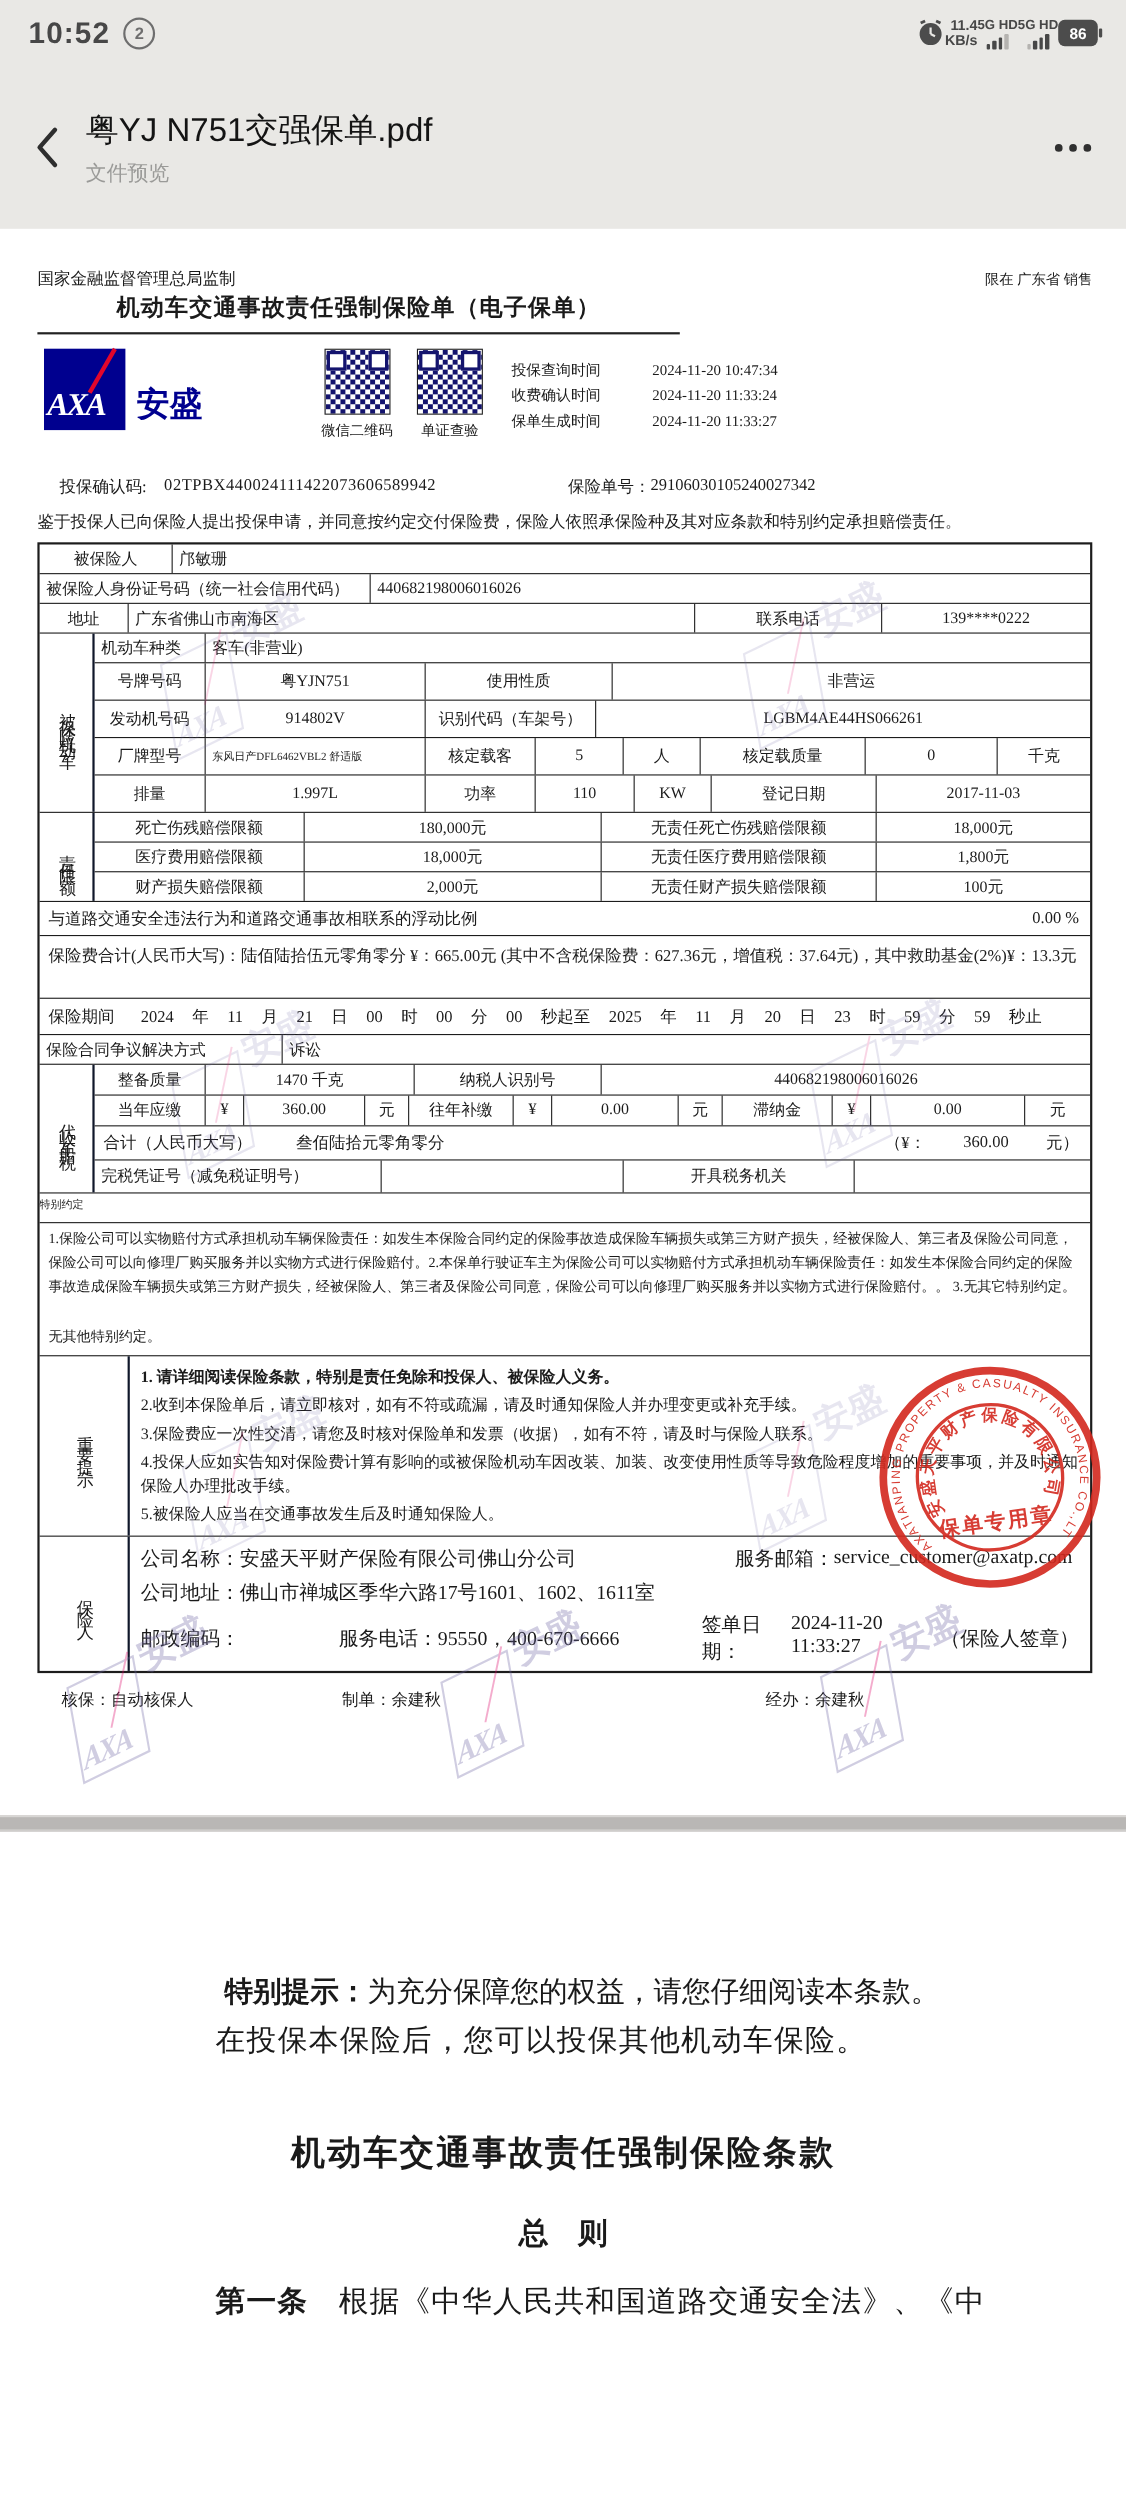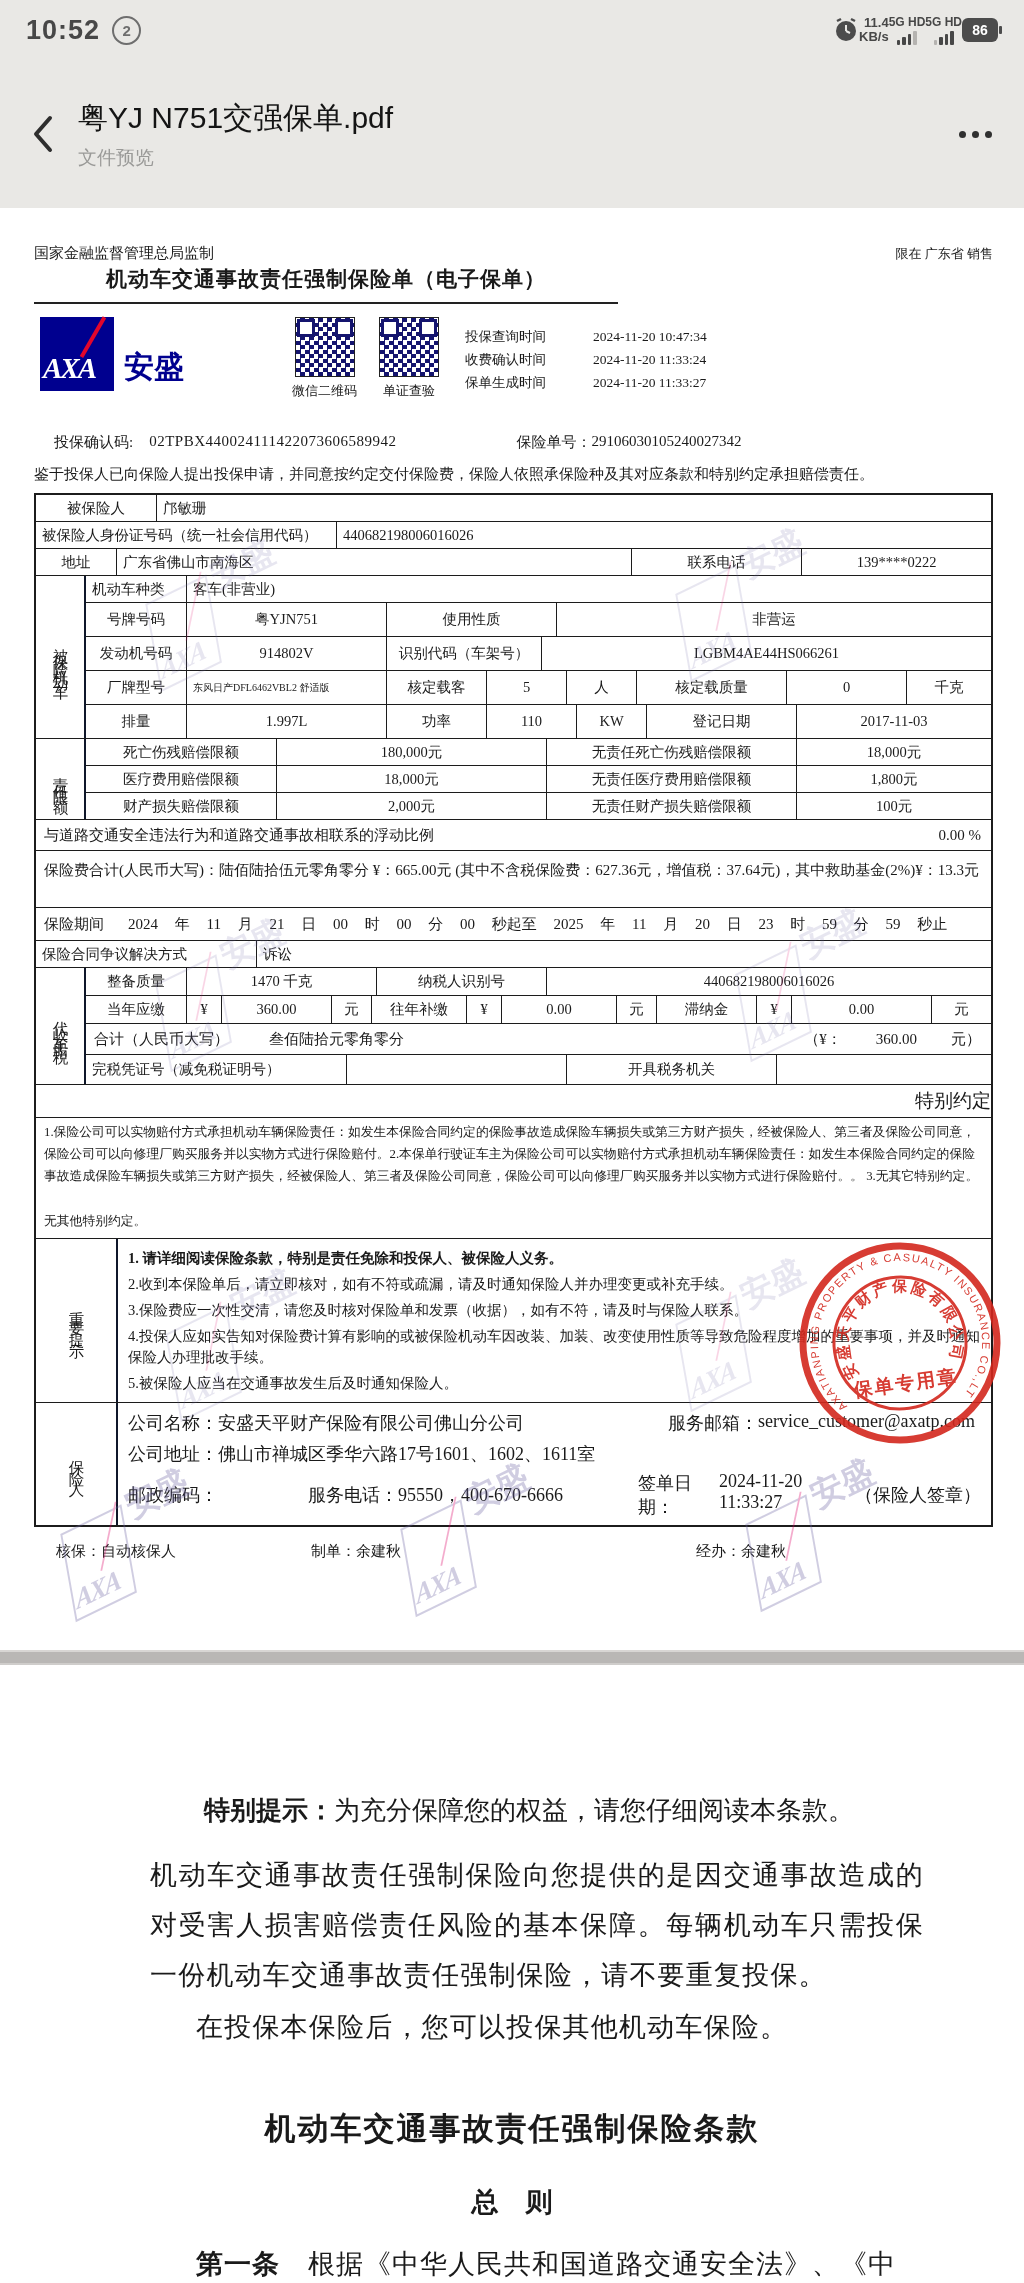--- a/index.html
+++ b/index.html
@@ -86,21 +86,21 @@
   .side.wide{width:80px;}
   .side.sp10 span{letter-spacing:11px;}
   .blk-content{flex:1;border-left:2px solid #0f172a;display:flex;flex-direction:column;min-width:0;}
   .blk-content .row.first{border-top:none;}
   
   .cell-line{display:flex;align-items:center;justify-content:space-between;padding:4px 10px 4px 8px;font-size:15px;min-height:30px;box-sizing:border-box;}
   .premium{display:block;padding:6px 8px;font-size:15px;line-height:1.75;min-height:56px;box-sizing:border-box;}
   .period{display:flex;padding:5px 8px;font-size:15px;min-height:32px;align-items:center;box-sizing:border-box;}
   .period .val{word-spacing:13px;margin-left:24px;}
   
-  .sp-header{text-align:right;font-size:19px;padding:3px 0;}
+  .sp-header{text-align:left;font-size:10px;padding:3px 0;}
   .sp-text{font-size:12.8px;line-height:1.7;padding:4px 8px 0;}
   .sp-footer{font-size:12.8px;padding:26px 8px 8px;}
   
   .notice-items{padding:4px 10px 8px;font-size:14.5px;line-height:1.45;}
   .notice-items div{margin-top:5px;}
   .notice-items .b1{font-weight:bold;}
   
   .ins-line{display:flex;align-items:center;min-height:31px;padding:2px 10px;font-size:18px;box-sizing:border-box;}
   .ins-line .right{margin-left:auto;margin-right:6px;display:flex;}
   .ins-line .seg{display:flex;}
@@ -548,21 +548,20 @@
     <text x="105" y="152" fill="#d3281e" font-size="19" font-weight="bold" text-anchor="middle" letter-spacing="2" font-family="Liberation Serif, serif">保单专用章</text>
   </svg>
 </div>
 
 <div class="separator"></div>
 
 <div class="page2">
   <div class="tip">
     <b>特别提示：</b><span>为充分保障您的权益，请您仔细阅读本条款。</span>
   </div>
-  <div class="para">机动车交通事故责任强制保险向您提供的是因交通事故造成的对受害人损害赔偿责任风险的基本保障。每辆机动车只需投保一份机动车交通事故责任强制保险，请不要重复投保。</div>
   <div class="para2">在投保本保险后，您可以投保其他机动车保险。</div>
   <div class="p2-title">机动车交通事故责任强制保险条款</div>
   <div class="p2-section">总    则</div>
   <div class="p2-art">
     <b>第一条</b><span>根据《中华人民共和国道路交通安全法》、《中</span>
   </div>
 
 </div>
 
 </body></html>

